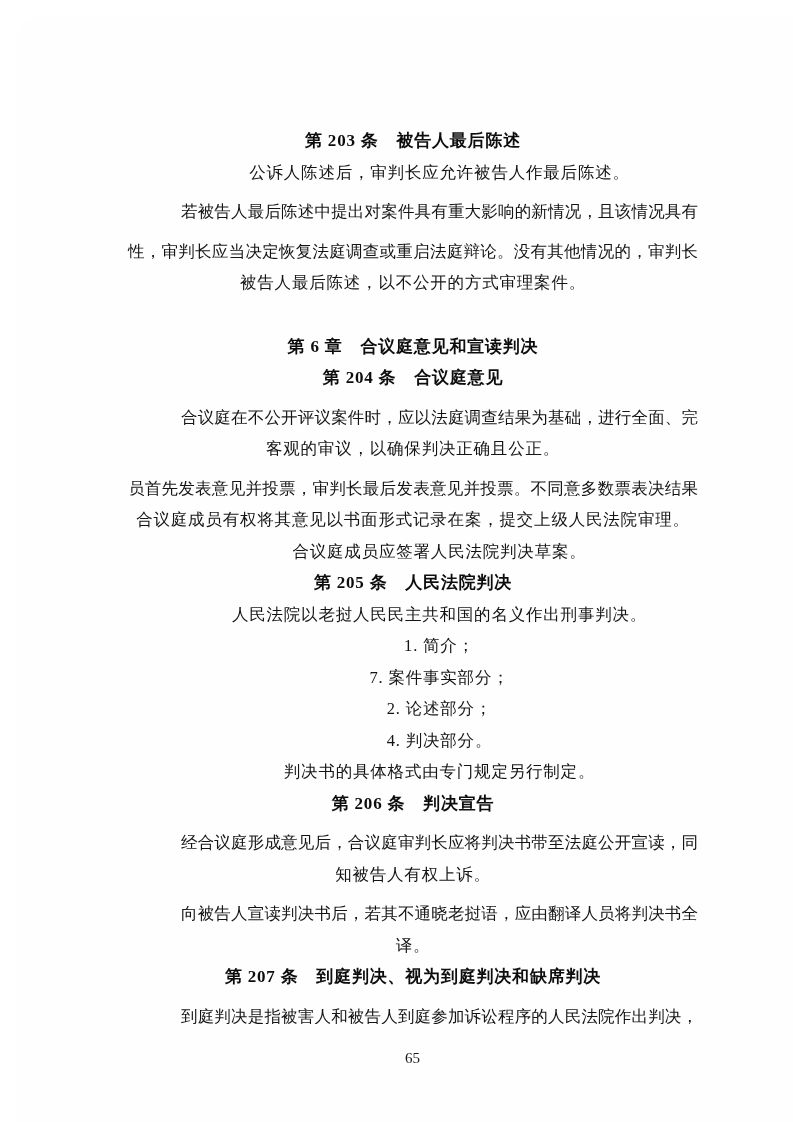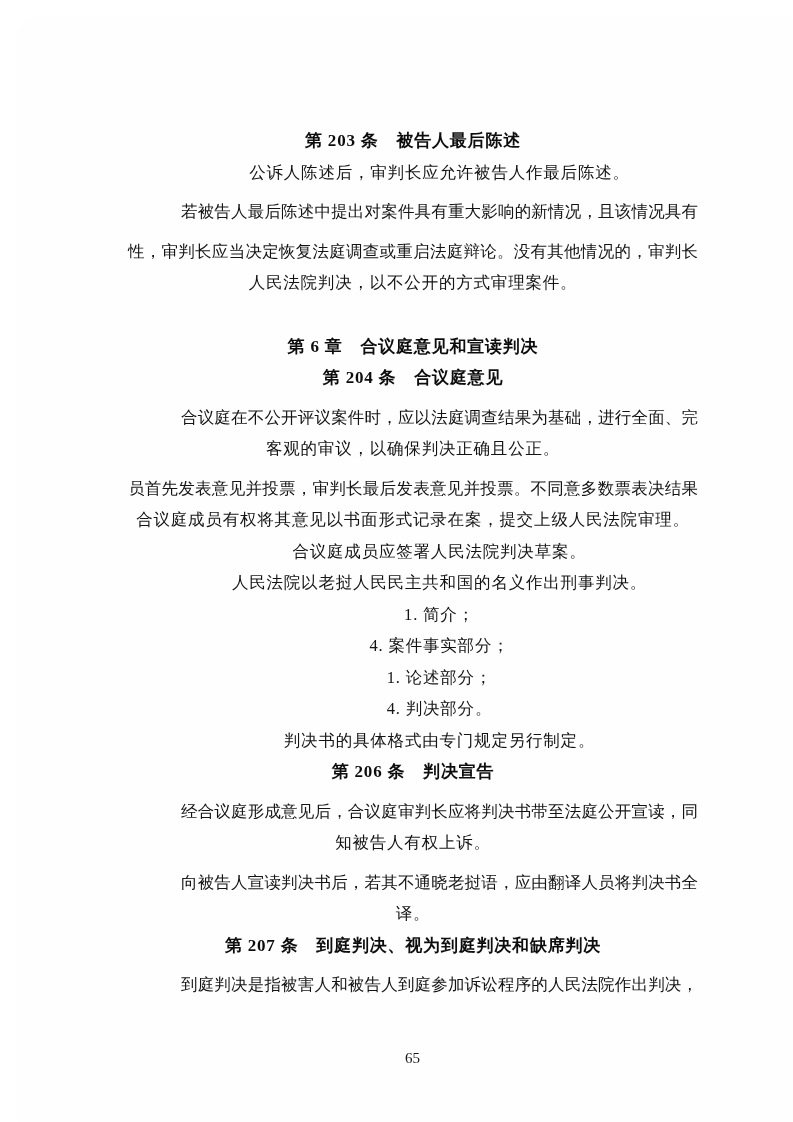--- a/index.html
+++ b/index.html
@@ -63,41 +63,42 @@
 
 <div class="page">
   <div class="content">
 
     <div class="h">第 203 条　被告人最后陈述</div>
 
     <div class="ln first">公诉人陈述后，审判长应允许被告人作最后陈述。</div>
 
     <div class="ln first just">若被告人最后陈述中提出对案件具有重大影响的新情况，且该情况具有可信</div>
     <div class="ln just">性，审判长应当决定恢复法庭调查或重启法庭辩论。没有其他情况的，审判长应</div>
-    <div class="ln">人民法院判决，以不公开的方式审理案件。</div>
+    <div class="ln">被告人最后陈述，以不公开的方式审理案件。</div>
 
     <div class="spacer"></div>
 
     <div class="h">第 6 章　合议庭意见和宣读判决</div>
     <div class="h">第 204 条　合议庭意见</div>
 
     <div class="ln first just">合议庭在不公开评议案件时，应以法庭调查结果为基础，进行全面、完整、</div>
     <div class="ln">客观的审议，以确保判决正确且公正。</div>
 
     <div class="ln just">员首先发表意见并投票，审判长最后发表意见并投票。不同意多数票表决结果的</div>
     <div class="ln">合议庭成员有权将其意见以书面形式记录在案，提交上级人民法院审理。</div>
 
     <div class="ln first">合议庭成员应签署人民法院判决草案。</div>
 
+    <div class="h">第 205 条　人民法院判决</div>
 
     <div class="ln first">人民法院以老挝人民民主共和国的名义作出刑事判决。</div>
 
     <div class="ln first">1. 简介；</div>
-    <div class="ln first">4. 案件事实部分；</div>
-    <div class="ln first">1. 论述部分；</div>
+    <div class="ln first">7. 案件事实部分；</div>
+    <div class="ln first">2. 论述部分；</div>
     <div class="ln first">4. 判决部分。</div>
 
     <div class="ln first">判决书的具体格式由专门规定另行制定。</div>
 
     <div class="h">第 206 条　判决宣告</div>
 
     <div class="ln first just">经合议庭形成意见后，合议庭审判长应将判决书带至法庭公开宣读，同时告</div>
     <div class="ln">知被告人有权上诉。</div>
 
     <div class="ln first just">向被告人宣读判决书后，若其不通晓老挝语，应由翻译人员将判决书全文翻</div>

